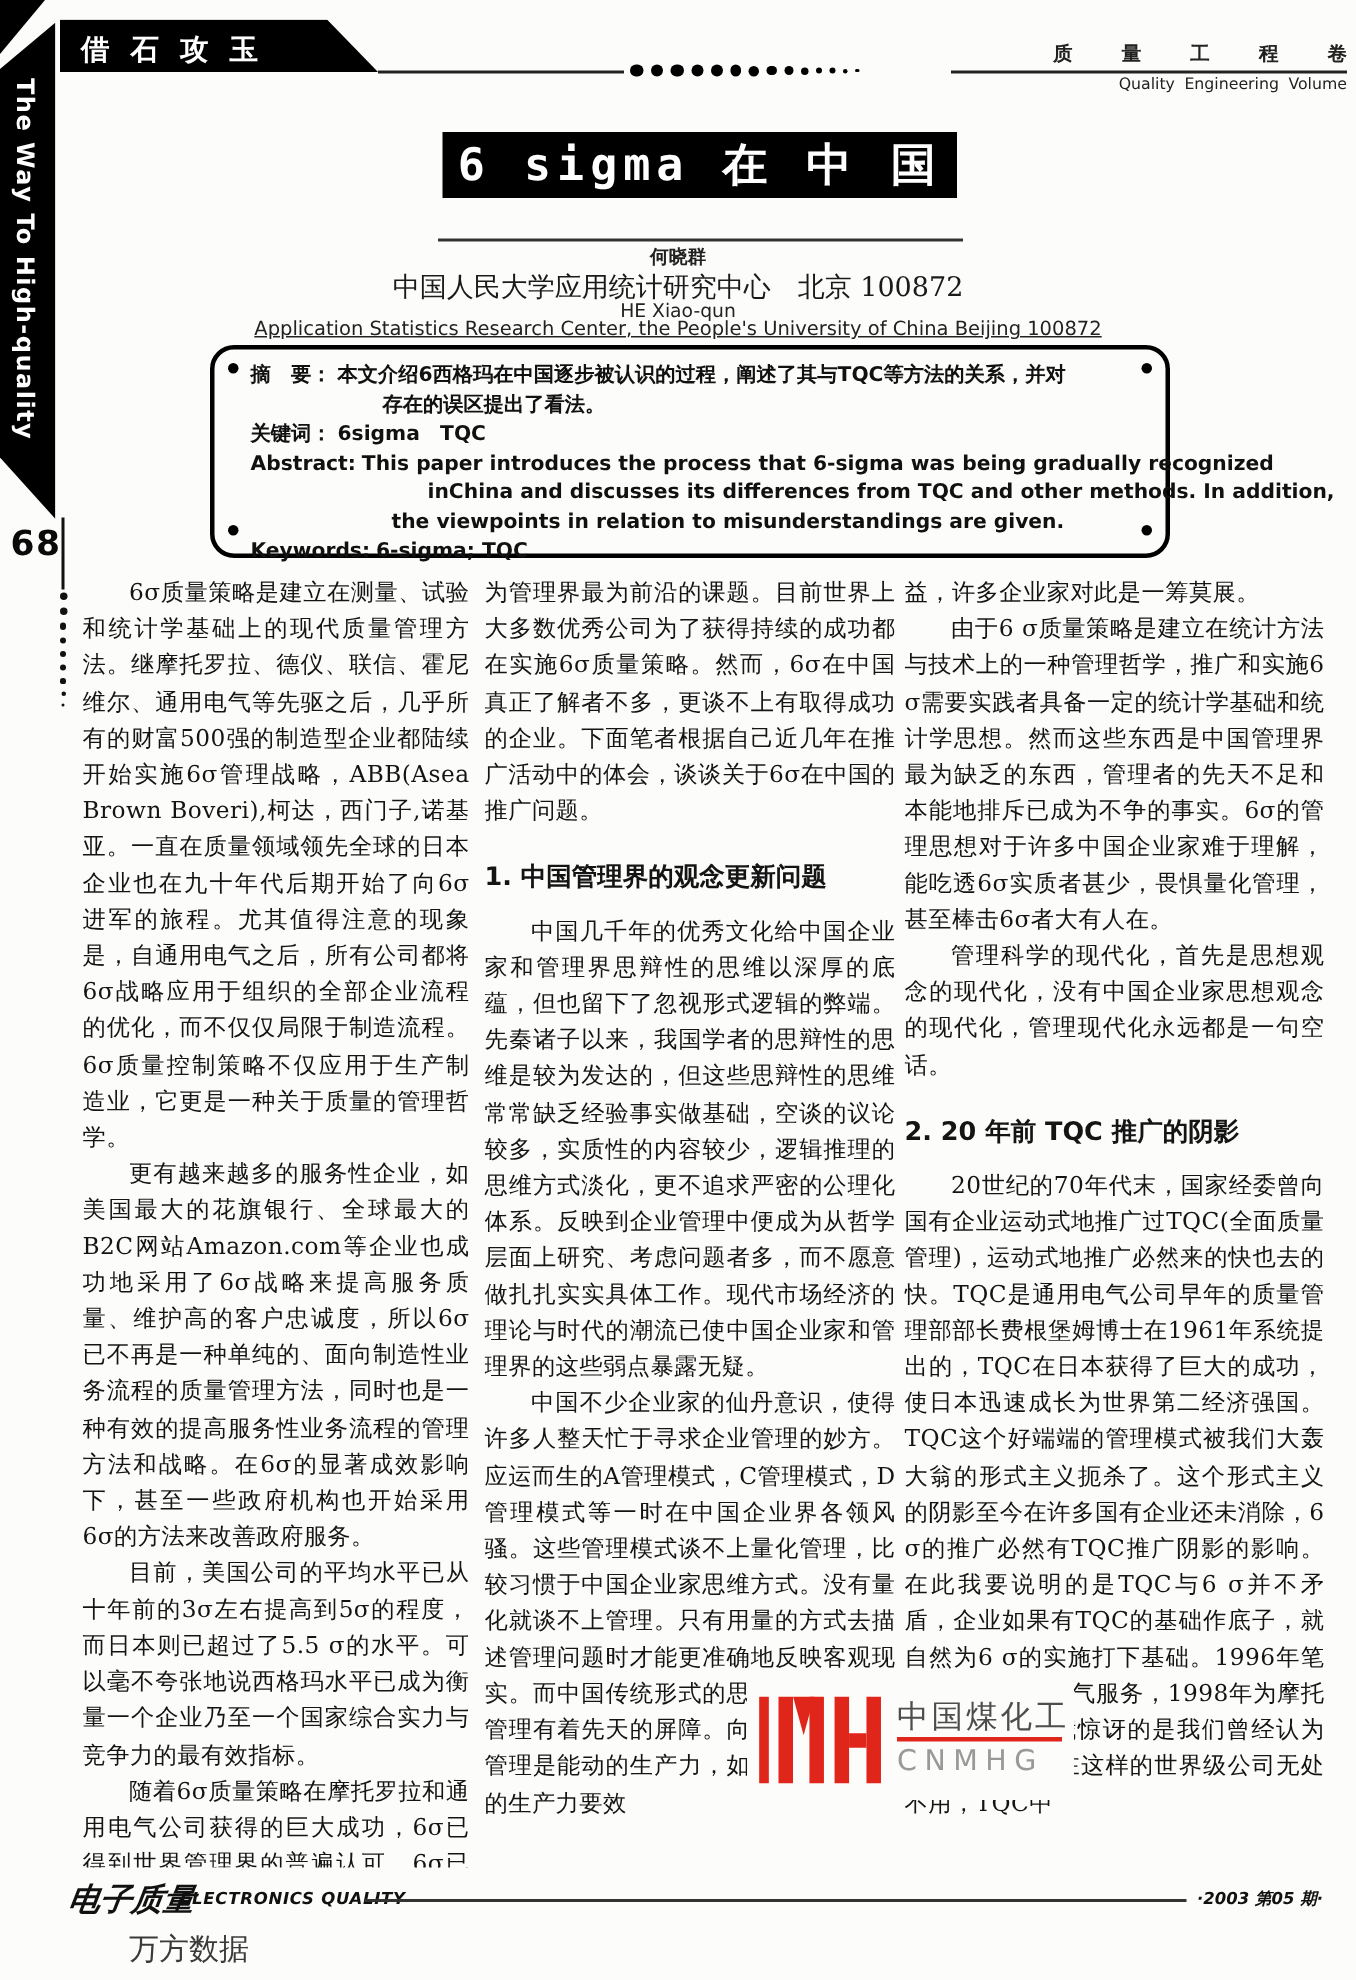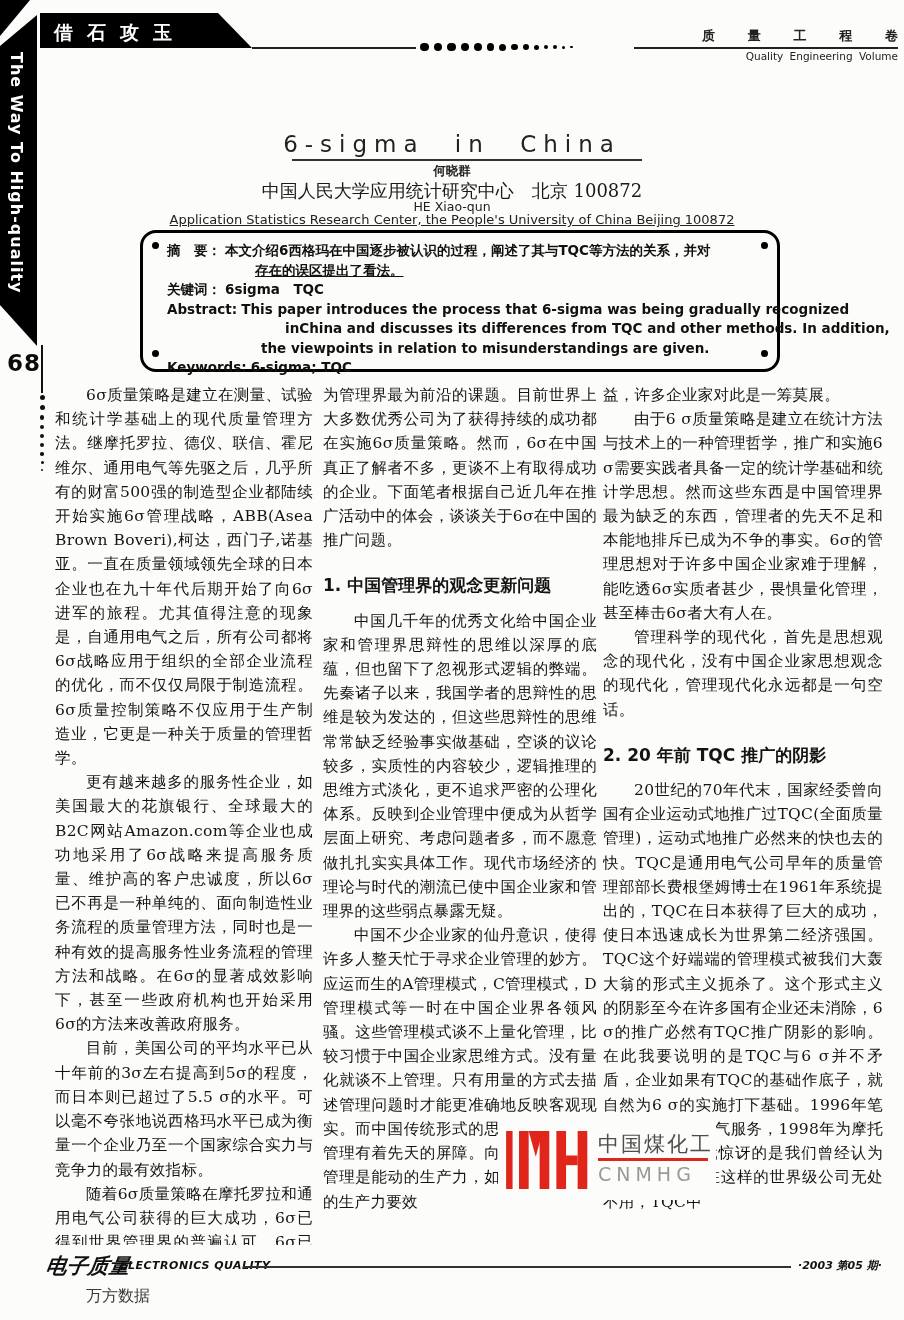--- a/index.html
+++ b/index.html
@@ -54,21 +54,21 @@
 
   
   .abs-box{position:absolute;left:140px;top:230px;width:640px;height:142px;
     border:3px solid #000;border-radius:16px;box-sizing:border-box;background:#fcfcfa;}
   .abs-dot{position:absolute;width:7px;height:7px;border-radius:50%;background:#000;}
   .abs-box .content{position:absolute;left:24px;top:8px;right:20px;
     font-family:"DejaVu Sans",sans-serif;font-size:13.5px;line-height:19.5px;color:#111;}
   .abs-box .content div{white-space:nowrap;}
   .abs-box .content b{font-weight:800;margin-right:4px;}
   .abs-box .content .zh{font-weight:bold;}
-  .abs-box .content .i1{margin-left:88px;text-decoration:underline;}
+  .abs-box .content .i1{margin-left:88px;}
   .abs-box .content .i2{margin-left:118px;}
   .abs-box .content .i3{margin-left:94px;}
   .abs-box .content .en span{font-weight:600;}
 
   
   .bodycol{position:absolute;top:383px;height:862px;overflow:hidden;
     font-size:15.5px;line-height:24.2px;letter-spacing:0.3px;color:#141414;}
   .bodycol div{text-align:justify;}
   .bodycol .p{text-indent:2em;}
   .bodycol .pc{text-indent:0;}
@@ -88,21 +88,21 @@
     font-family:"DejaVu Sans",sans-serif;}
 
   
   .ft-script{position:absolute;left:46px;top:1252px;font-family:"DejaVu Serif",serif;
     font-style:italic;font-weight:bold;font-size:21px;color:#111;transform:skewX(-8deg);}
   .ft-en{position:absolute;left:120px;top:1259px;font-family:"DejaVu Sans",sans-serif;
     font-style:italic;font-weight:bold;font-size:11px;letter-spacing:0.5px;color:#111;}
   .ft-rule{position:absolute;left:243px;top:1266px;width:548px;height:1.5px;background:#333;}
   .ft-issue{position:absolute;left:798px;top:1258px;width:100px;font-family:"DejaVu Sans",sans-serif;
     font-style:italic;font-weight:bold;font-size:11px;color:#111;white-space:nowrap;}
-  .ft-scan{position:absolute;left:86px;top:1286px;font-size:16px;color:#3a3a3a;
+  .ft-scan{position:absolute;left:86px;top:1286px;font-size:20px;color:#3a3a3a;
     font-family:"DejaVu Sans",sans-serif;}
 </style>
 </head>
 <body>
 
 <div class="page">
 
   <div class="corner-tri"></div>
   <div class="side-band">
     <span class="vtext">The Way To High-quality</span>
@@ -144,21 +144,23 @@
   <div class="hdr-rule-right"></div>
   <div class="vol-cn">
     <span>质</span>
       <span>量</span>
       <span>工</span>
       <span>程</span>
       <span>卷</span>
   </div>
   <div class="vol-en">Quality Engineering Volume</div>
 
-  <div class="title-en">6-sigma in China</div>
+  <div class="title-box">
+    <span>6 sigma 在 中 国</span>
+  </div>
   <div class="title-underline"></div>
   <div class="author-cn">何晓群</div>
   <div class="affil-cn">中国人民大学应用统计研究中心　北京 100872</div>
   <div class="author-en">HE Xiao-qun</div>
   <div class="affil-en">Application Statistics Research Center, the People's University of China Beijing 100872</div>
 
   <div class="abs-box">
     <span class="abs-dot" style="left:9px;top:9px"></span>
     <span class="abs-dot" style="right:9px;top:9px"></span>
     <span class="abs-dot" style="left:9px;bottom:12px"></span>

